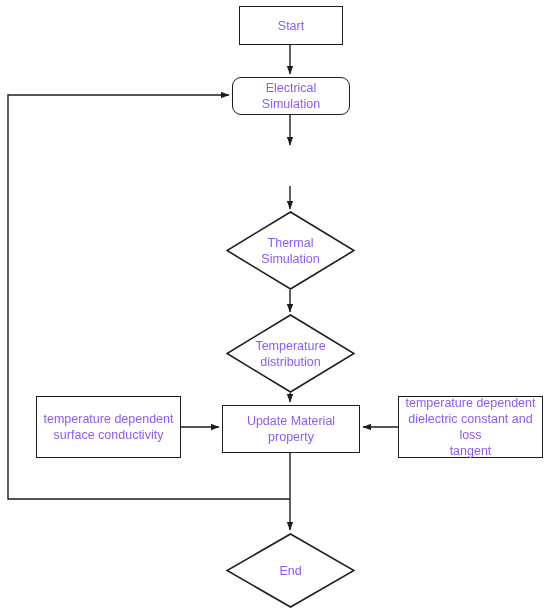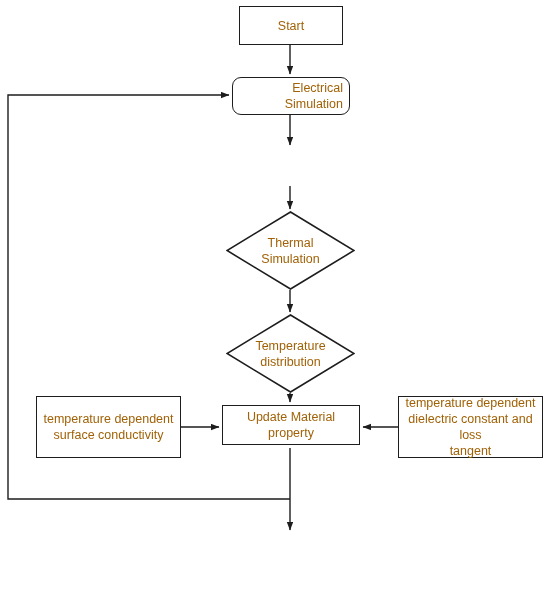--- a/index.html
+++ b/index.html
@@ -25,21 +25,21 @@
     width: 550px;
     height: 612px;
   }
   .node {
     position: absolute;
     box-sizing: border-box;
     display: flex;
     align-items: center;
     justify-content: center;
     text-align: center;
-    color: #a16207;
+    color: #8b5cf6;
     font-size: 12.5px;
     line-height: 1.28;
     z-index: 2;
   }
   .node .label {
     display: block;
     padding: 0 6px;
     white-space: pre-line;
   }
   .rect {
@@ -100,21 +100,21 @@
       <line x1="290" y1="448" x2="290" y2="530" marker-end="url(#arrowhead)"></line>
 
       <path d="M290,499 L8,499 L8,95 L229,95" marker-end="url(#arrowhead)"></path>
     </g>
   </svg>
 
   <div class="node rect" style="left:239px; top:6px; width:104px; height:39px;">
     <span class="label">Start</span>
   </div>
 
-  <div class="node rounded" style="left:232px; top:77px; width:118px; height:38px;text-align:right;">
+  <div class="node rounded" style="left:232px; top:77px; width:118px; height:38px;">
     <span class="label">Electrical Simulation</span>
   </div>
 
 
   <div class="node diamond" style="left:226px; top:211px; width:129px; height:79px;">
     <svg class="dshape" viewBox="0 0 129 79" preserveAspectRatio="none">
       <polygon points="64.5,1 128,39.5 64.5,78 1,39.5" fill="#ffffff" stroke="#1d1d1d" stroke-width="1.6" vector-effect="non-scaling-stroke"></polygon>
     </svg>
     <span class="label">Thermal Simulation</span>
   </div>
@@ -125,24 +125,30 @@
     </svg>
     <span class="label">Temperature
 distribution</span>
   </div>
 
   <div class="node rect" style="left:36px; top:396px; width:145px; height:62px;">
     <span class="label">temperature dependent
 surface conductivity</span>
   </div>
 
-  <div class="node rect" style="left:222px; top:405px; width:138px; height:40px;justify-content:flex-end;">
+  <div class="node rect" style="left:222px; top:405px; width:138px; height:48px;justify-content:flex-end;">
     <span class="label">Update Material property</span>
   </div>
 
   <div class="node rect" style="left:398px; top:396px; width:145px; height:62px;">
     <span class="label">temperature dependent
 dielectric constant and loss
 tangent</span>
   </div>
 
+  <div class="node diamond" style="left:226px; top:533px; width:129px; height:75px;">
+    <svg class="dshape" viewBox="0 0 129 75" preserveAspectRatio="none">
+      <polygon points="64.5,1 128,37.5 64.5,74 1,37.5" fill="#ffffff" stroke="#1d1d1d" stroke-width="1.6" vector-effect="non-scaling-stroke"></polygon>
+    </svg>
+    <span class="label">End</span>
+  </div>
 
 </div>
 
 </body></html>

